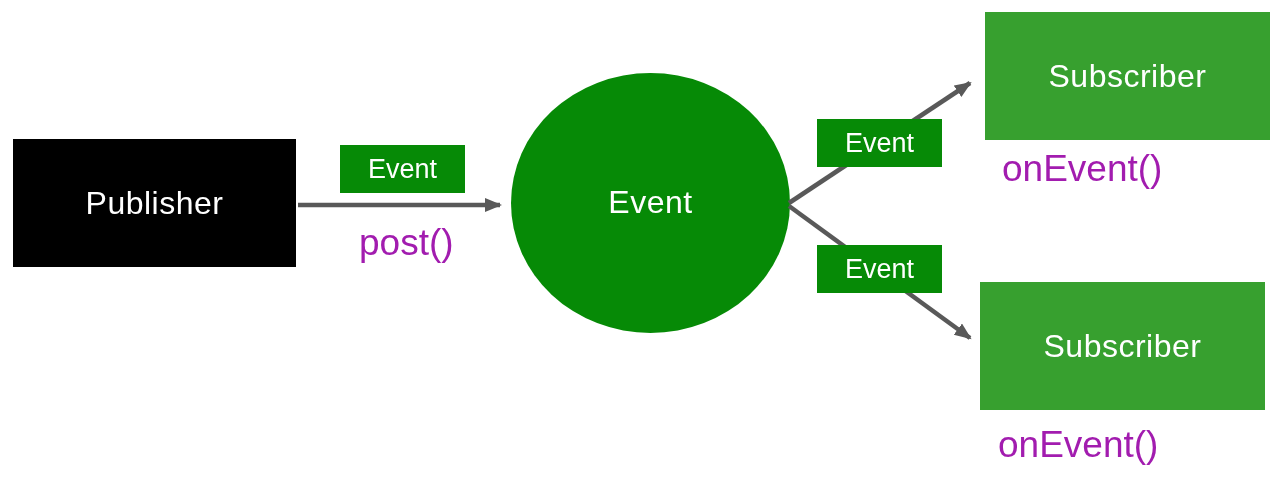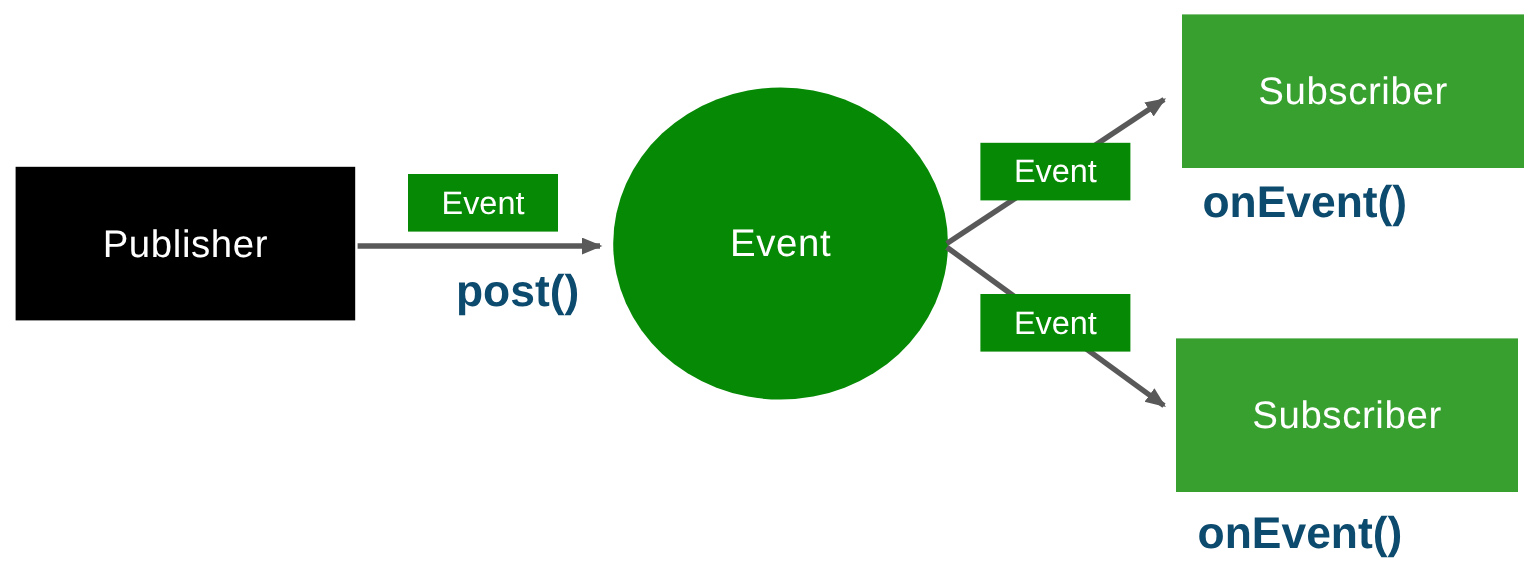--- a/index.html
+++ b/index.html
@@ -51,26 +51,26 @@
     justify-content: center;
     color: #ffffff;
     font-size: 27px;
     font-weight: 300;
   }
   .event-1 { left: 340px; top: 145px; }
   .event-2 { left: 817px; top: 119px; }
   .event-3 { left: 817px; top: 245px; }
   .method-label {
     position: absolute;
-    color: #0c4a6e;
+    color: #a21caf;
     font-size: 37px;
-    font-weight: 700;
+    font-weight: 400;
     white-space: nowrap;
   }
-  .post-label { left: 380px; top: 222px; }
+  .post-label { left: 359px; top: 222px; }
   .onevent-top { left: 1002px; top: 148px; }
   .onevent-bottom { left: 998px; top: 424px; }
   .arrow-layer {
     position: absolute;
     left: 0; top: 0;
     width: 1280px;
     height: 479px;
     pointer-events: none;
   }
 </style>

